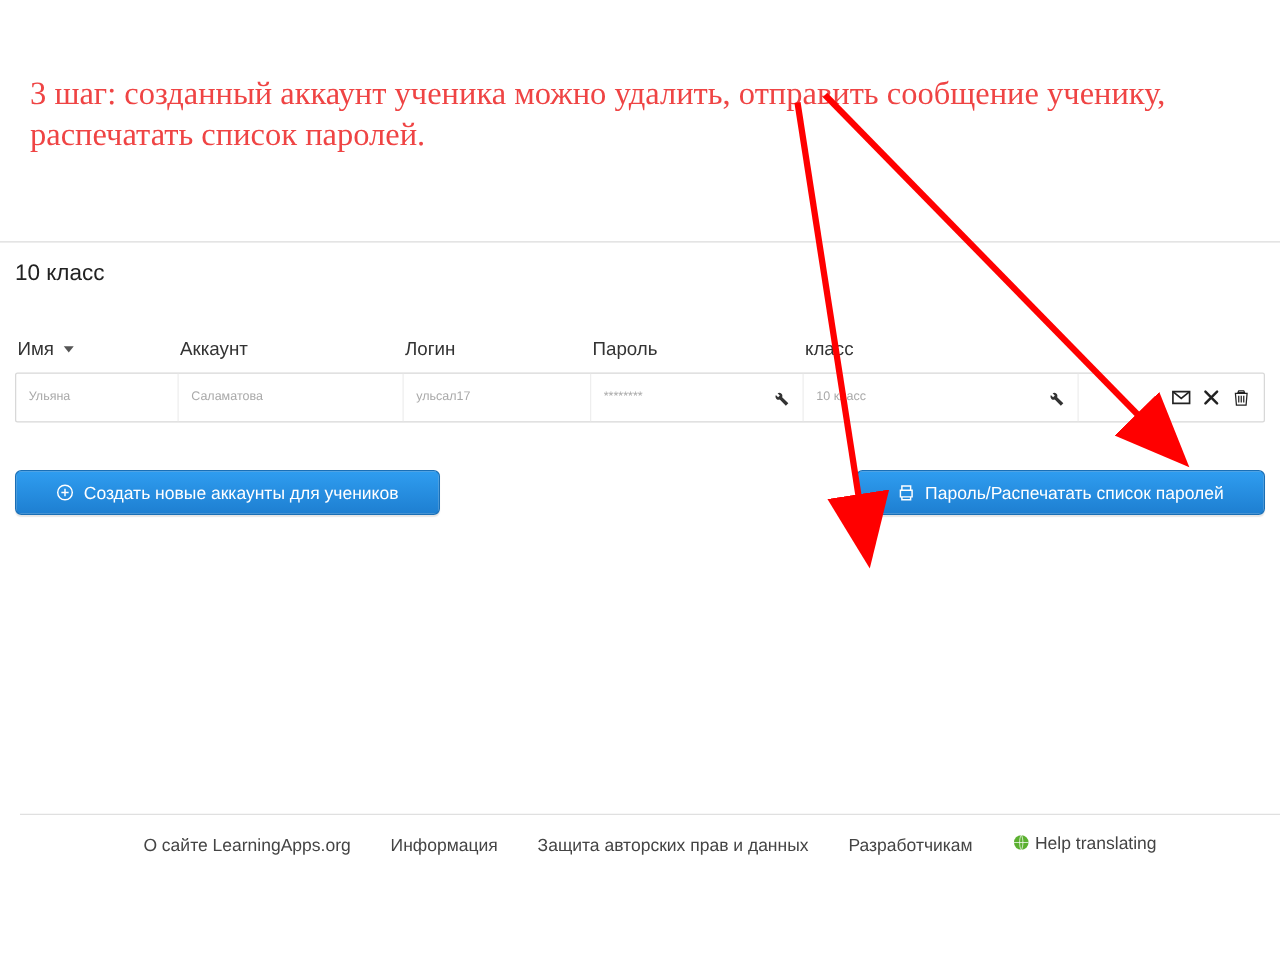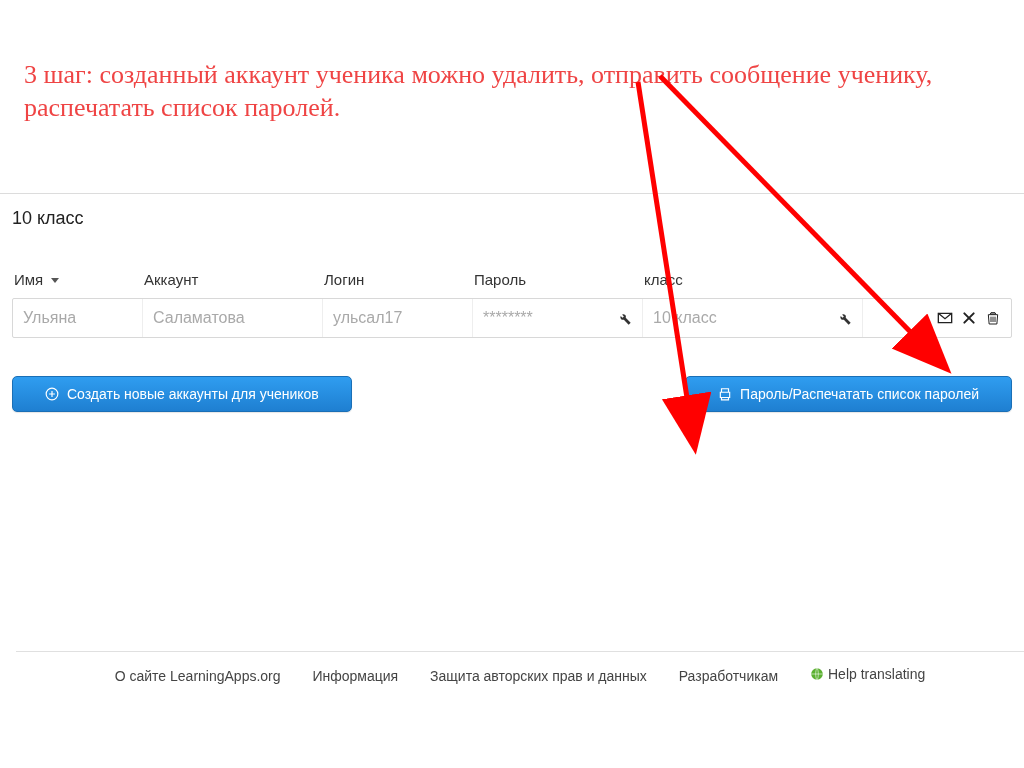--- a/index.html
+++ b/index.html
@@ -60,21 +60,21 @@
   .data-row {
     display: flex;
     align-items: stretch;
     border: 1px solid #d8d8d8;
     border-radius: 2px;
     height: 40px;
   }
   .data-row .cell {
     border-right: 1px solid #eee;
     padding: 2px 10px;
-    font-size: 16px;
+    font-size: 10px;
     color: #a9a9a9;
     display: flex;
     align-items: center;
     justify-content: space-between;
   }
   .data-row .cell:last-child { border-right: none; }
   .cell.actions {
     color: #333;
     justify-content: flex-end;
     gap: 8px;

